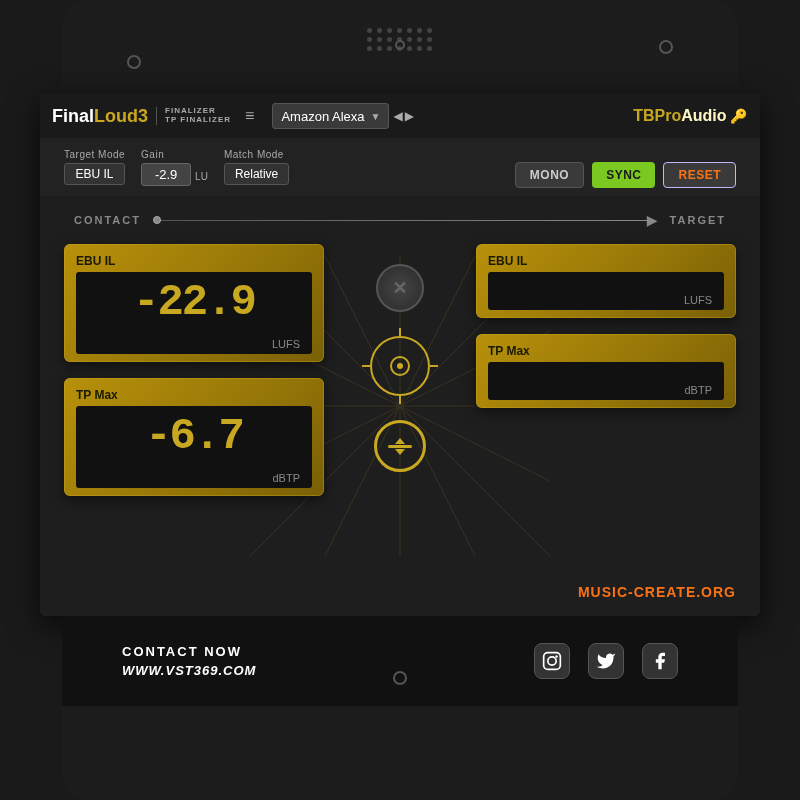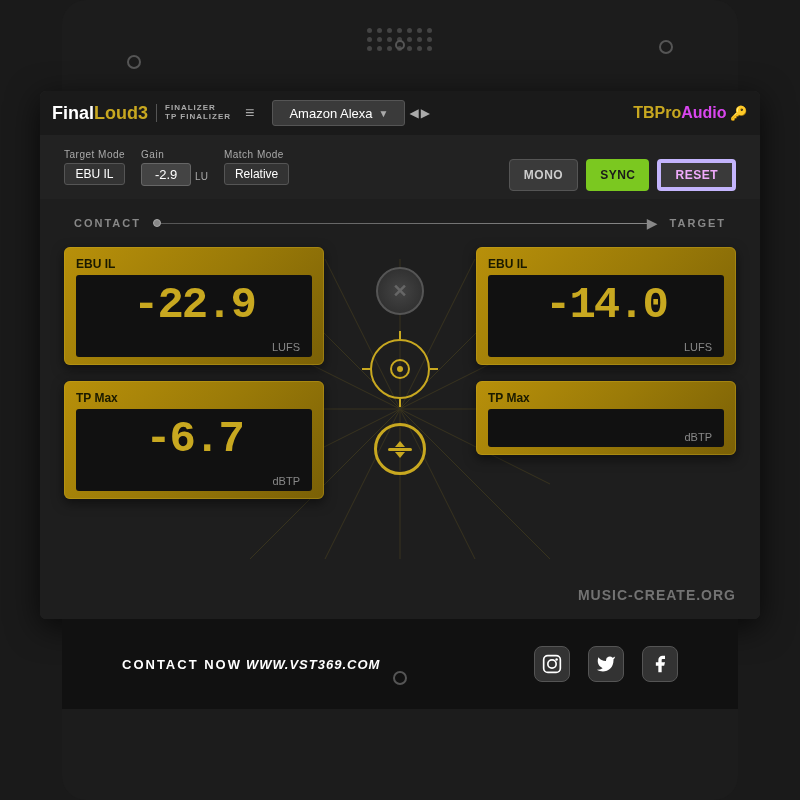--- a/index.html
+++ b/index.html
@@ -159,21 +159,21 @@
       margin-left: 8px;
       flex: 1;
     }
 
     .preset-dropdown {
       background: #3a3a3a;
       border: 1px solid #555;
       border-radius: 3px;
       color: #fff;
       font-size: 13px;
-      padding: 3px 16px;
+      padding: 3px 8px;
       height: 26px;
       display: flex;
       align-items: center;
       gap: 6px;
     }
 
     .preset-name {
       font-size: 13px;
       color: #fff;
     }
@@ -281,22 +281,22 @@
     }
 
     .btn-sync {
       background: #7bc820;
       color: #1a1a1a;
       border: none;
     }
 
     .btn-reset {
       background: #3a3a3a;
-      color: #f0abfc;
-      border: 4px solid #c4b5fd;
+      color: #f97316;
+      border: 1px solid #c4b5fd;
       text-align: center;
     }
 
     
     .main-display {
       background: #1e1e1e;
       position: relative;
       padding: 16px 24px 24px;
       min-height: 420px;
     }
@@ -515,37 +515,37 @@
       opacity: 0.15;
     }
 
     
     .watermark {
       position: absolute;
       bottom: 16px;
       right: 24px;
       font-size: 14px;
       font-weight: bold;
-      color: #737373;
+      color: #f97316;
       letter-spacing: 1px;
     }
 
     
     .footer {
       background: #111;
       height: 90px;
       display: flex;
       align-items: center;
       justify-content: space-between;
       padding: 0 60px;
     }
 
     .contact-info {
       display: flex;
-      flex-direction: row;
+      flex-direction: column;
       gap: 4px;
     }
 
     .contact-label {
       font-size: 13px;
       font-weight: bold;
       color: #fff;
       letter-spacing: 2px;
     }
 
@@ -655,21 +655,21 @@
           <span class="dropdown-arrow">▼</span>
         </div>
         <div class="nav-arrows">
           <span>◀</span>
           <span>▶</span>
         </div>
       </div>
 
       <div class="tbpro-logo">
         <span class="tbpro-text">
-          <span>TBPro</span><span style="color:#d946ef">Audio</span>
+          <span>TBPro</span><span style="color:#fef9c3">Audio</span>
         </span>
         <span class="key-icon">🔑</span>
       </div>
     </div>
 
     <div class="controls-bar">
       <div class="control-group">
         <span class="control-label">Target Mode</span>
         <div class="control-value-box">EBU IL</div>
       </div>
@@ -763,21 +763,20 @@
               <div class="adjust-arrow-down"></div>
             </div>
           </div>
         </div>
 
         <div class="meters-right">
 
           <div class="meter-card">
             <div class="meter-card-label">EBU IL</div>
             <div class="meter-display">
-              <div class="meter-value-large">-14.0</div>
               <div class="meter-unit">LUFS</div>
             </div>
           </div>
 
           <div class="meter-card">
             <div class="meter-card-label">TP Max</div>
             <div class="meter-display">
               <div class="meter-unit">dBTP</div>
             </div>
           </div>

